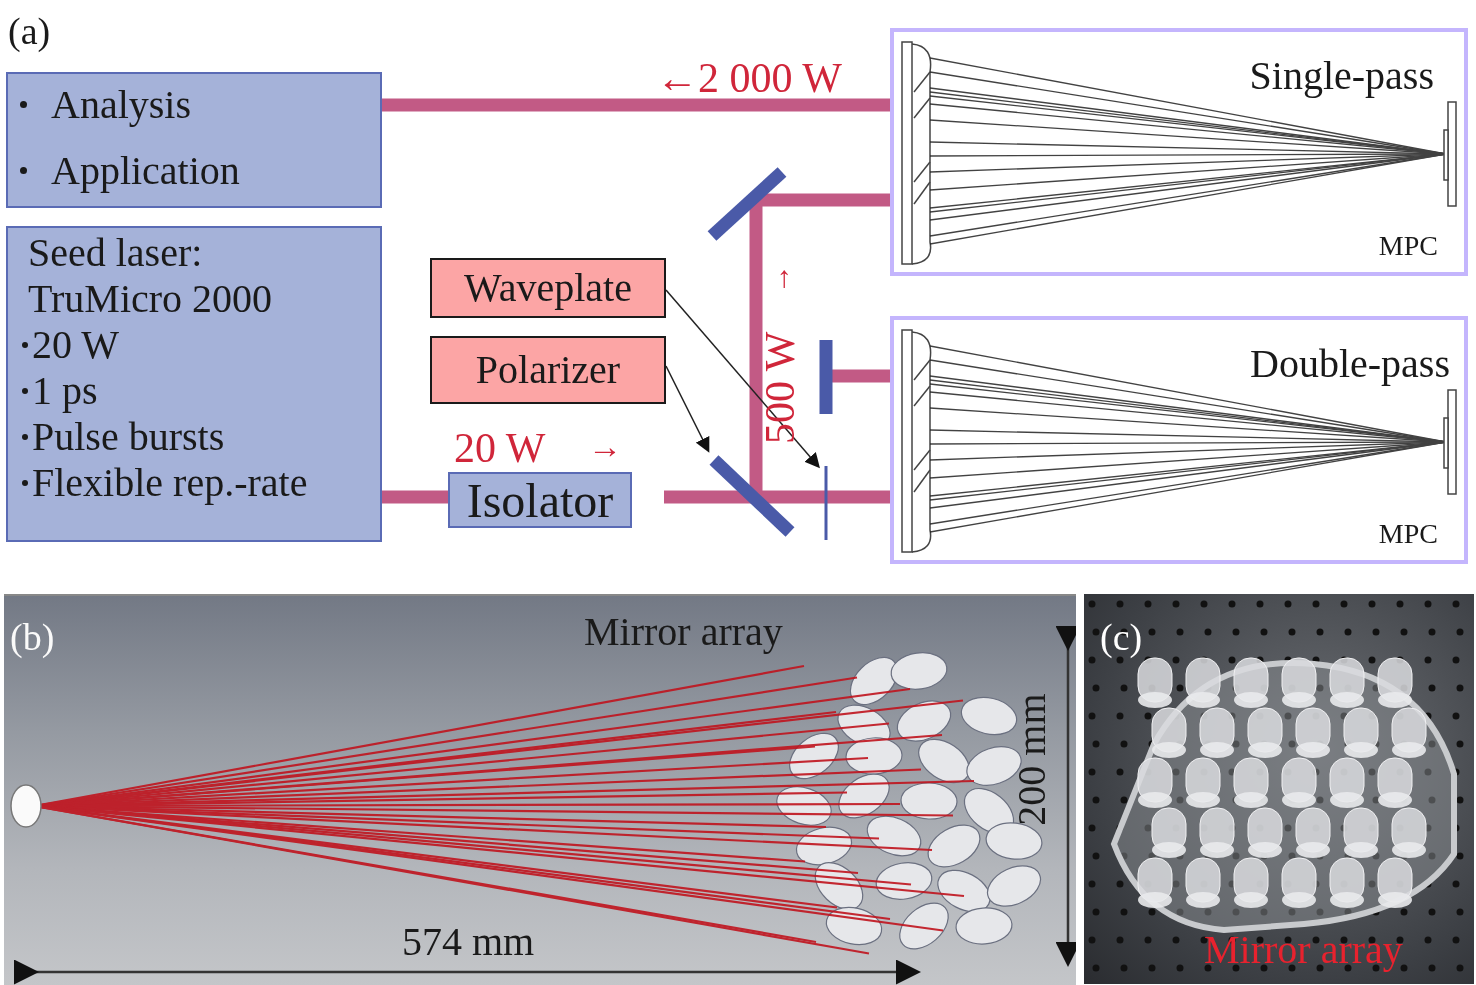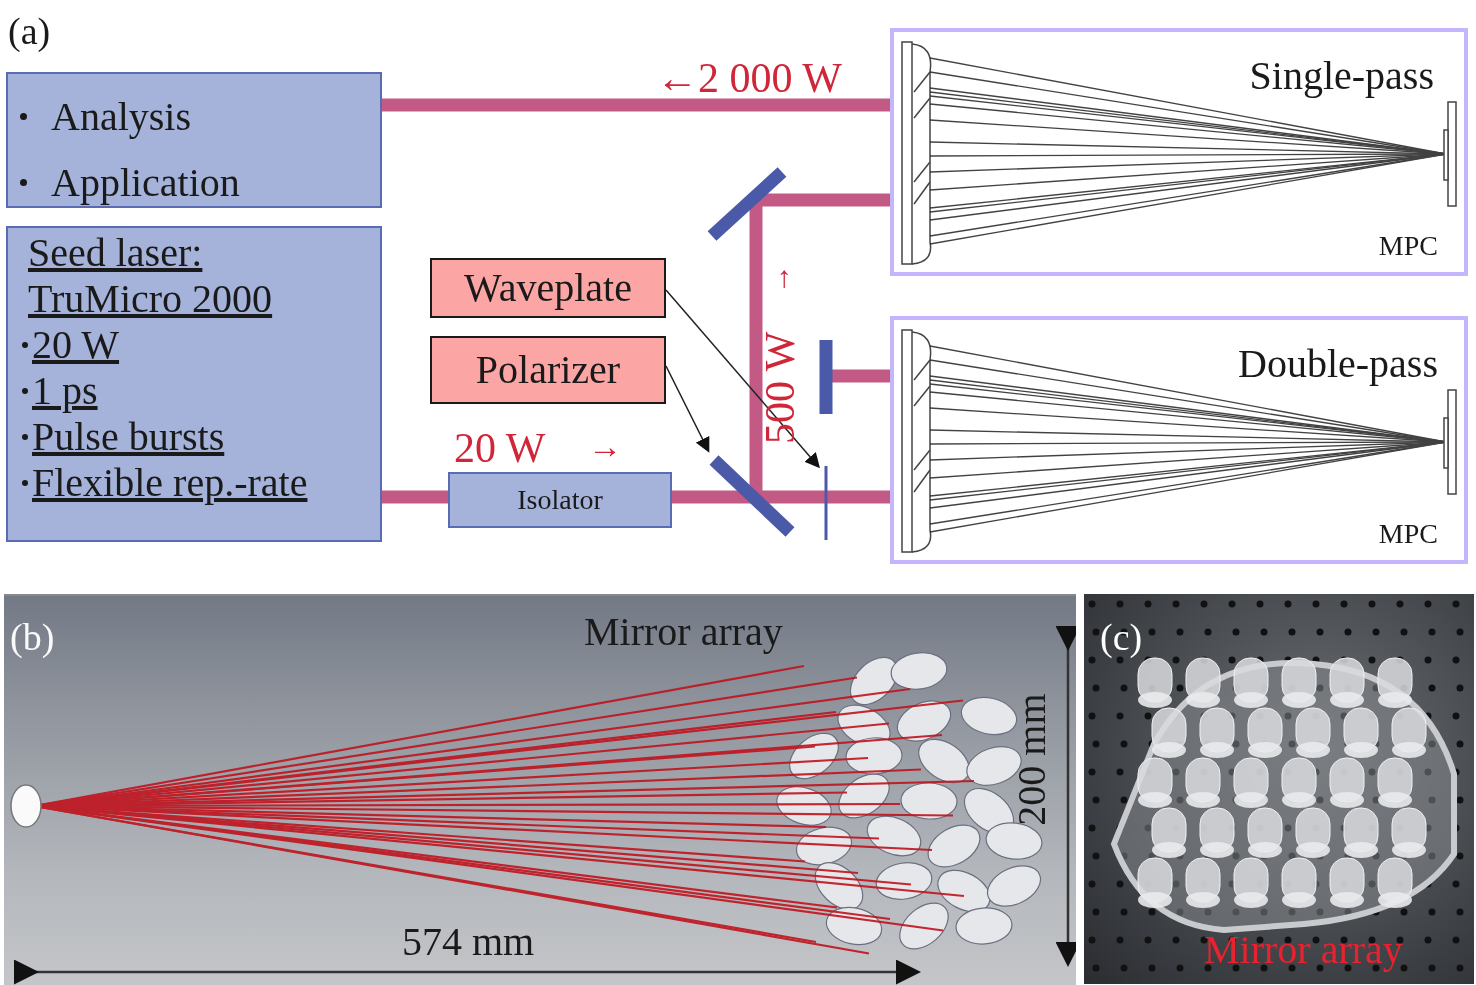--- a/index.html
+++ b/index.html
@@ -45,35 +45,35 @@
 
   <defs>
     <marker id="ah" markerWidth="10" markerHeight="10" refX="8" refY="5" orient="auto">
       <path d="M0,0 L10,5 L0,10 Z" fill="#111"></path>
     </marker>
   </defs>
   <line x1="666" y1="290" x2="818" y2="466" stroke="#222" stroke-width="1.5" marker-end="url(#ah)"></line>
   <line x1="666" y1="366" x2="708" y2="450" stroke="#222" stroke-width="1.5" marker-end="url(#ah)"></line>
 </svg>
 
-<div class="abs bluebox" style="left:6px; top:72px; width:376px; height:136px; padding:20px 0 0 12px;">
+<div class="abs bluebox" style="left:6px; top:72px; width:376px; height:136px; padding:8px 0 0 12px;">
   <div class="line"><span class="bullet"></span><span style="margin-left:16px;">Analysis</span></div>
   <div class="line" style="margin-top:20px;"><span class="bullet"></span><span style="margin-left:16px;">Application</span></div>
 </div>
 
-<div class="abs bluebox" style="left:6px; top:226px; width:376px; height:316px; padding:2px 0 0 14px;text-decoration:underline;">
+<div class="abs bluebox" style="left:6px; top:226px; width:376px; height:316px; padding:2px 0 0 14px;">
   <div class="line" style="padding-left:6px;">Seed laser:</div>
   <div class="line" style="padding-left:6px; margin-top:0;">TruMicro 2000</div>
   <div class="line"><span class="bullet" style="margin-right:4px;width:6px;height:6px;"></span><span>20 W</span></div>
   <div class="line"><span class="bullet" style="margin-right:4px;width:6px;height:6px;"></span><span>1 ps</span></div>
   <div class="line"><span class="bullet" style="margin-right:4px;width:6px;height:6px;"></span><span>Pulse bursts</span></div>
   <div class="line"><span class="bullet" style="margin-right:4px;width:6px;height:6px;"></span><span>Flexible rep.-rate</span></div>
 </div>
 
-<div class="abs bluebox" style="left:448px; top:472px; width:224px; height:56px; display:flex; align-items:center; justify-content:center; font-size:28px;">Isolator</div>
+<div class="abs bluebox" style="left:448px; top:472px; width:184px; height:56px; display:flex; align-items:center; justify-content:center; font-size:48px;">Isolator</div>
 
 <div class="abs labelbox" style="left:430px; top:258px; width:236px; height:60px;">Waveplate</div>
 <div class="abs labelbox" style="left:430px; top:336px; width:236px; height:68px;">Polarizer</div>
 
 <div class="abs red" style="left:656px; top:54px; font-size:42px;">←2 000 W</div>
 <div class="abs red" style="left:454px; top:424px; font-size:42px;">20 W</div>
 <div class="abs red" style="left:588px; top:428px; font-size:34px;">→</div>
 <div class="abs red" style="left:742px; top:378px; font-size:42px; transform:rotate(-90deg); transform-origin:left top; width:130px;">
   <span style="display:inline-block; transform: translate(-66px, 14px);">500 W</span>
 </div>
@@ -142,21 +142,21 @@
         <line x1="36" y1="180" x2="552" y2="122"></line>
         <line x1="36" y1="188" x2="552" y2="122"></line>
         <line x1="36" y1="204" x2="552" y2="122"></line>
         <line x1="36" y1="212" x2="552" y2="122"></line>
       </g>
     <g stroke="#444" fill="#fff" stroke-width="1.5">
       <rect x="554" y="70" width="8" height="104"></rect>
         <rect x="550" y="98" width="4" height="50"></rect>
     </g>
   </svg>
-  <div class="mpc-title" style="right:26px;">Double-pass</div>
+  <div class="mpc-title" style="right:14px;">Double-pass</div>
   <div class="mpc-sub">MPC</div>
 </div>
 
 <div id="panelB" class="abs" style="left:4px; top:594px; width:1072px; height:390px;">
   <svg class="abs" style="left:0;top:0;" width="1072" height="390">
     <g id="mirrorsB" fill="#e6e7ea" stroke="#6b7080" stroke-width="1.2">
         <ellipse cx="870" cy="85" rx="28" ry="18" transform="rotate(-45 870 85)"></ellipse>
         <ellipse cx="915" cy="75" rx="28" ry="18" transform="rotate(-8 915 75)"></ellipse>
         <ellipse cx="860" cy="130" rx="28" ry="18" transform="rotate(29 860 130)"></ellipse>
         <ellipse cx="920" cy="125" rx="28" ry="18" transform="rotate(-24 920 125)"></ellipse>

